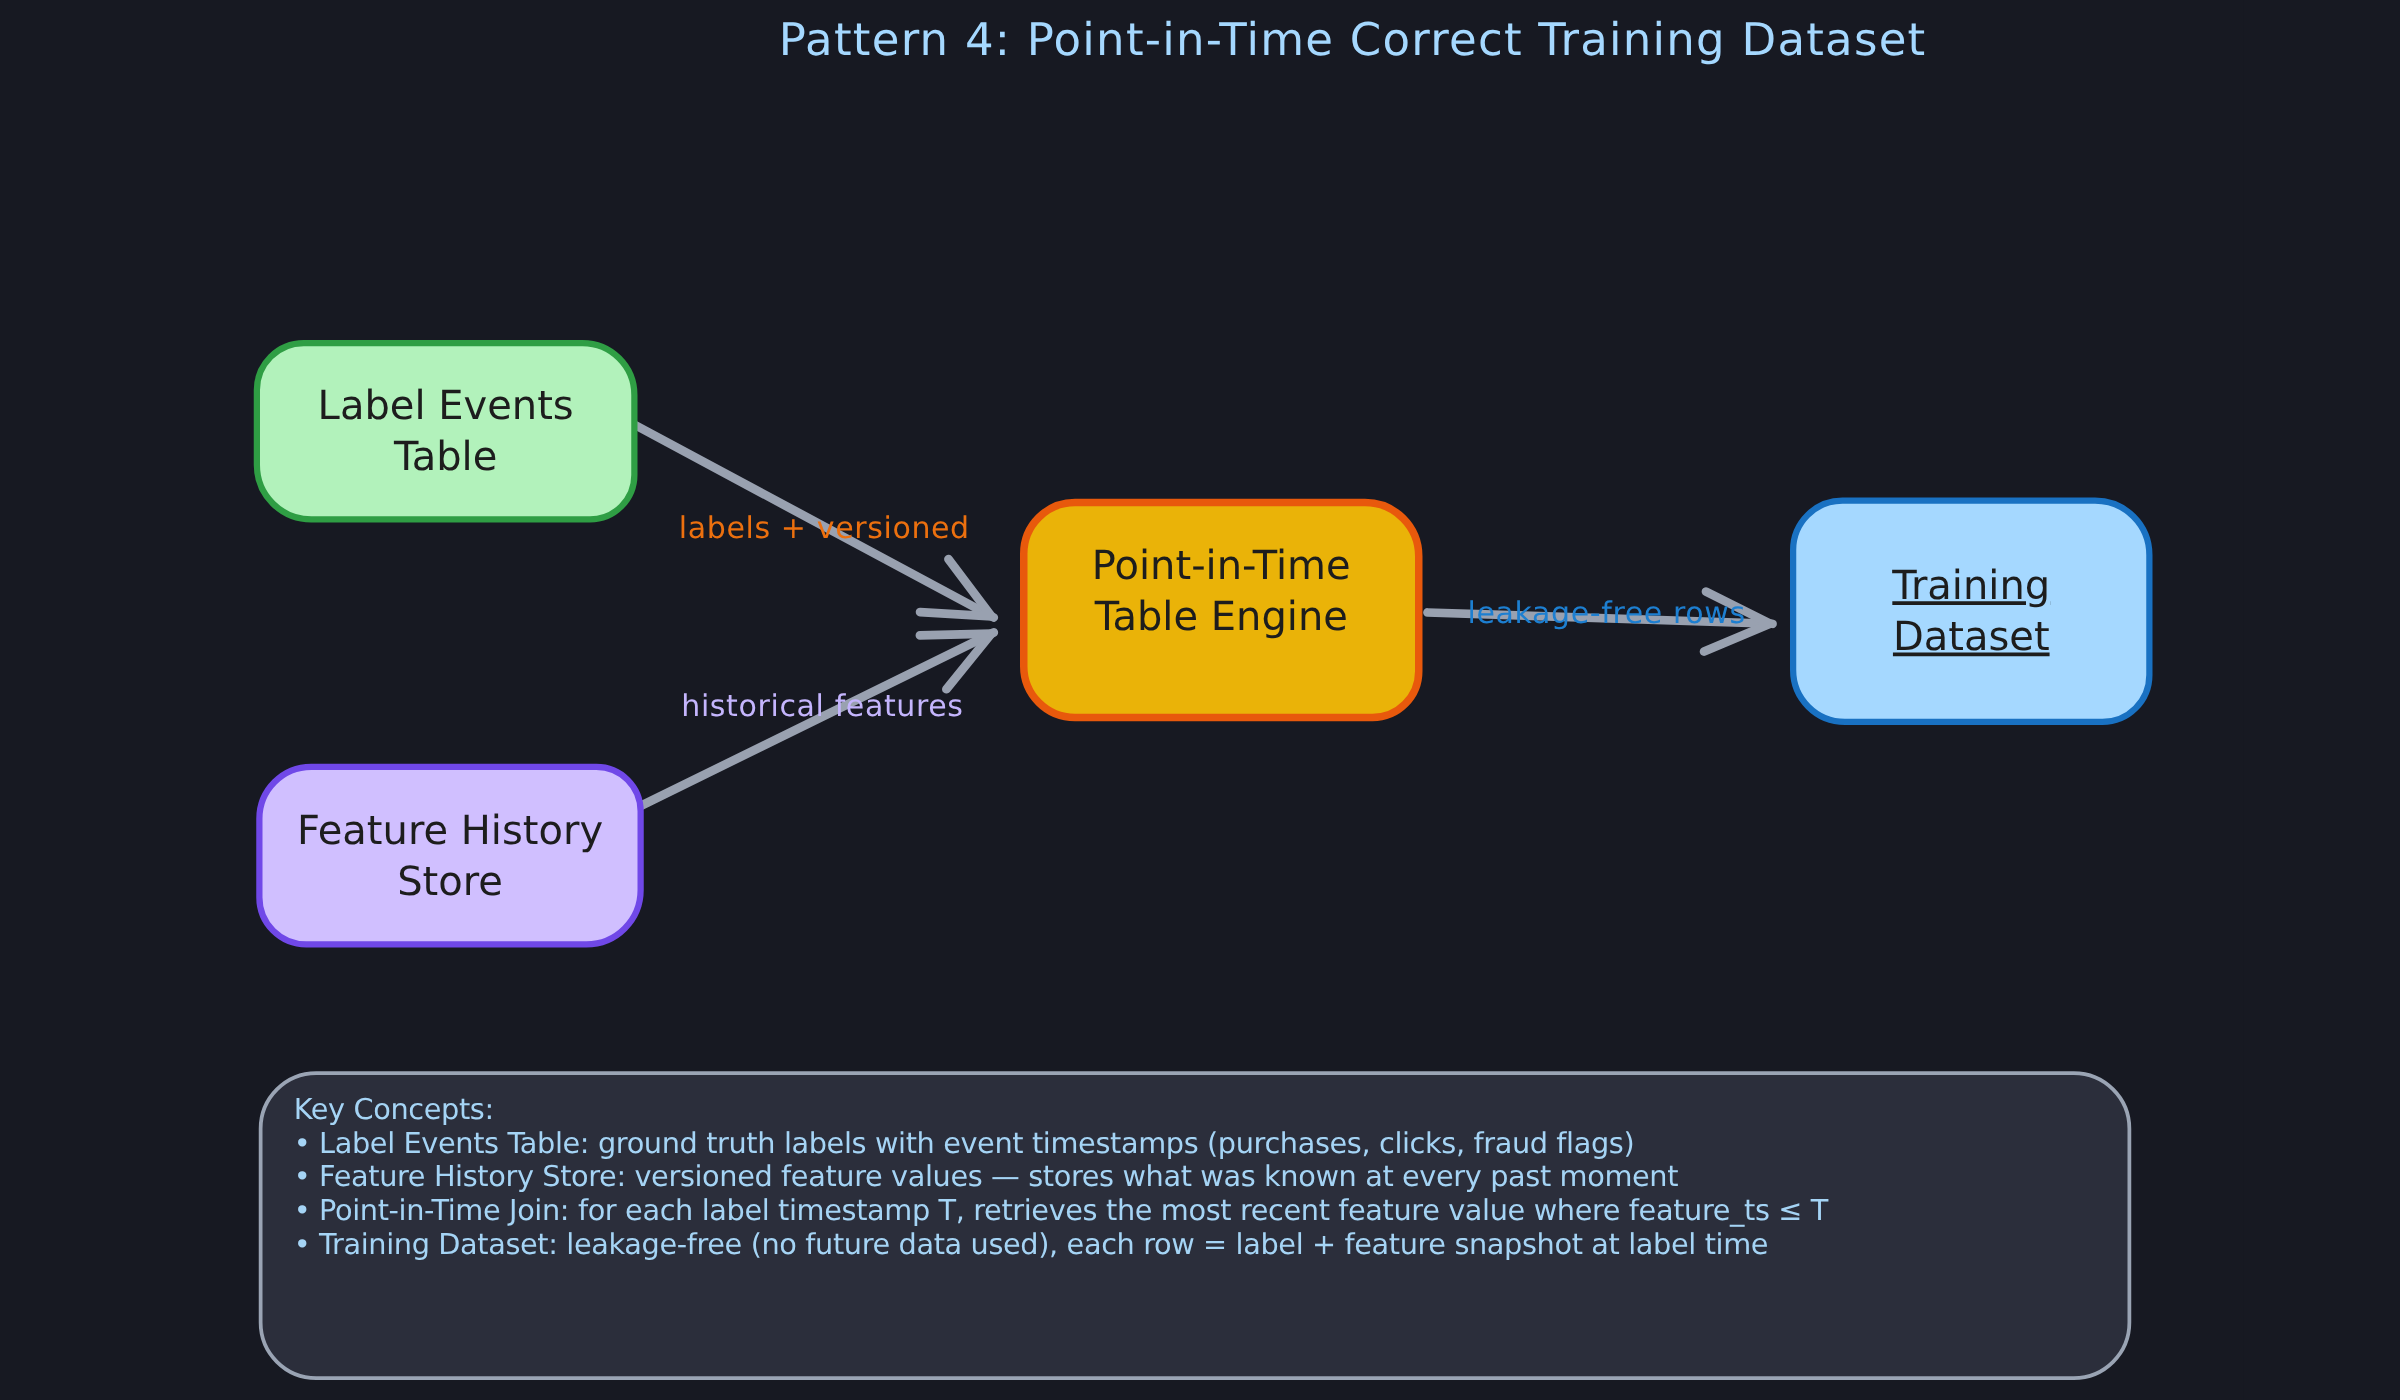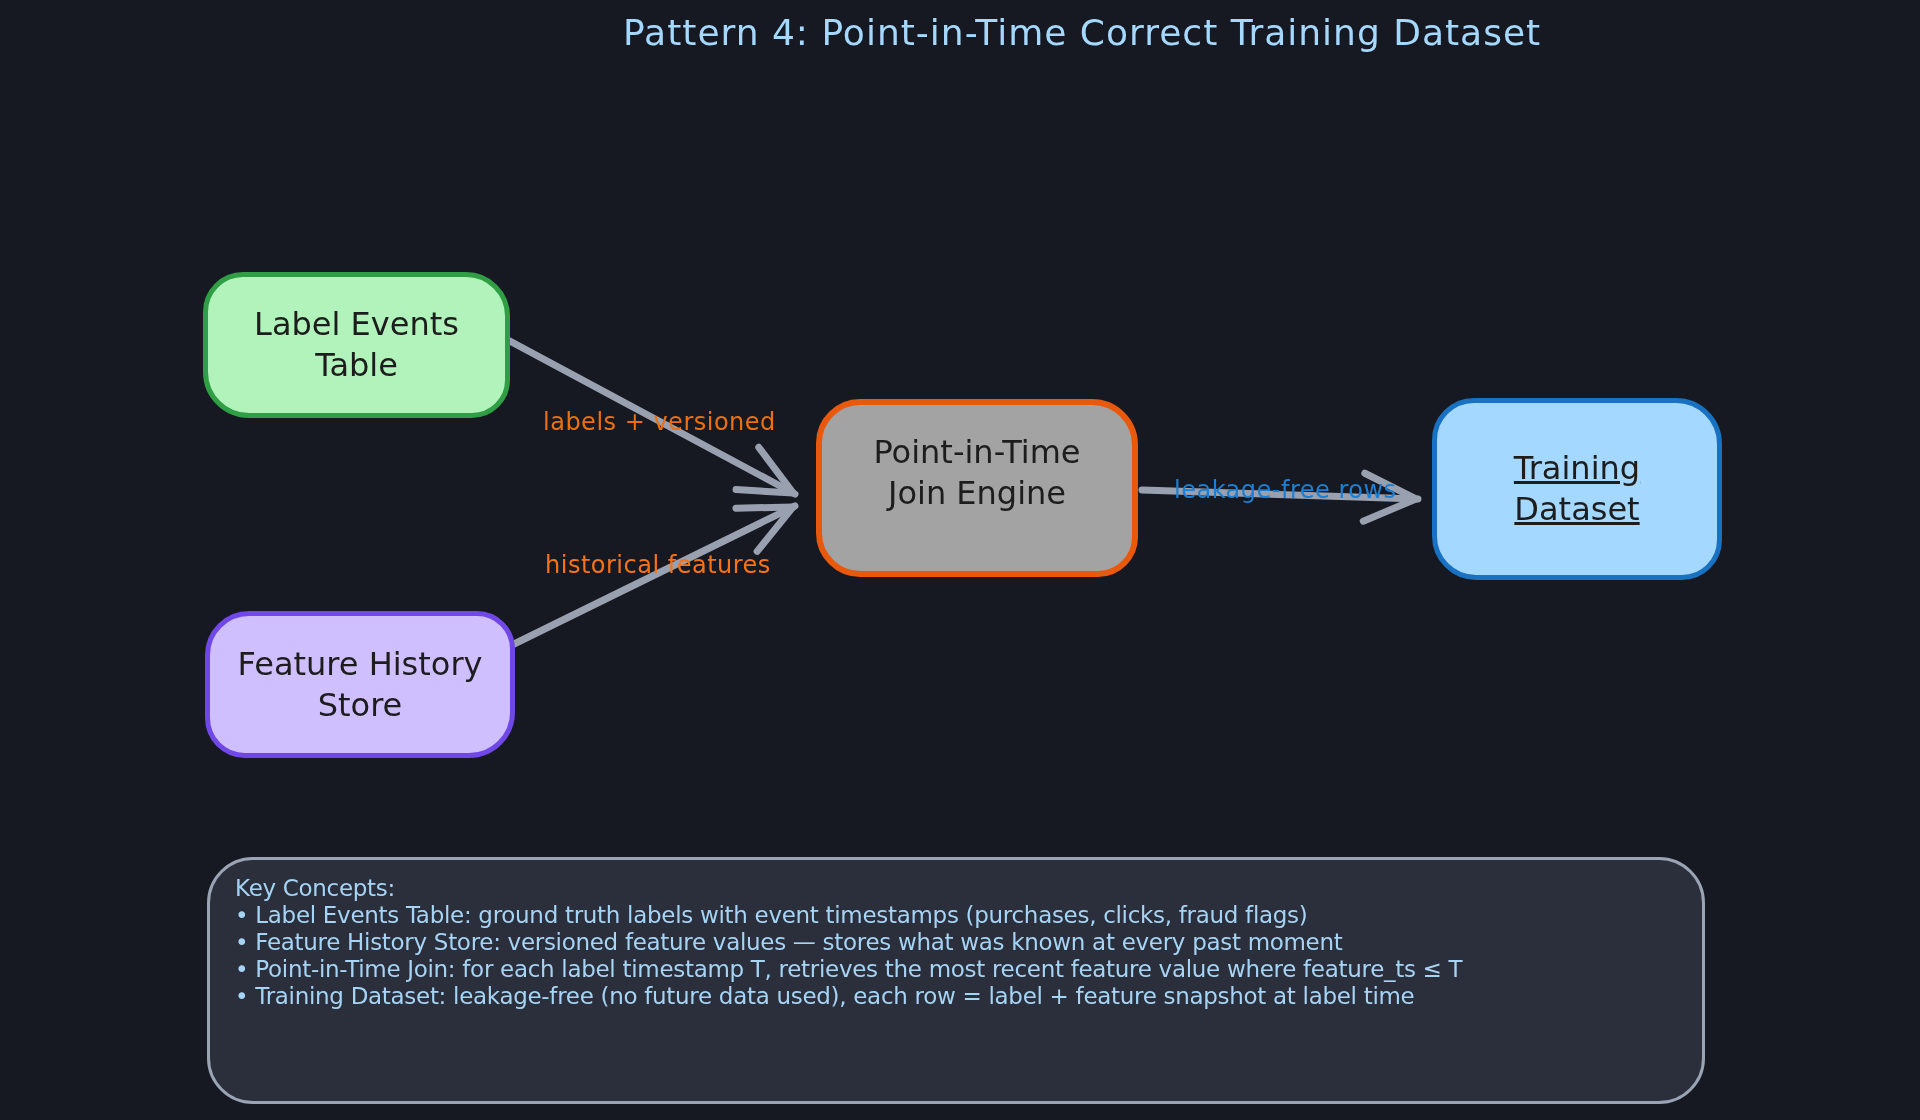--- a/index.html
+++ b/index.html
@@ -50,40 +50,40 @@
   }
   .node-feature-history {
     left: 205px; top: 587px; width: 310px; height: 147px;
     background: #d0bfff;
     border: 5px solid #7048e8;
     border-radius: 44px 38px 46px 40px;
     margin-top: 24px;
   }
   .node-join-engine {
     left: 816px; top: 399px; width: 322px; height: 178px;
-    background: #a3a3a3;
+    background: #eab308;
     border: 6px solid #e8590c;
     border-radius: 44px 46px 40px 44px;
     padding-bottom: 30px;
   }
   .node-training-dataset {
     left: 1432px; top: 398px; width: 290px; height: 182px;
     background: #a5d8ff;
     border: 5px solid #1971c2;
     border-radius: 42px 46px 40px 44px;
     text-decoration: underline;
   }
   .edge-label {
     position: absolute;
     font-size: 24px;
     white-space: nowrap;
     letter-spacing: 0.5px;
   }
   .edge-label-timestamps { left: 543px; top: 408px; color: #ec700f; }
-  .edge-label-historical { left: 545px; top: 551px; color: #f97316; }
+  .edge-label-historical { left: 545px; top: 551px; color: #c4b5fd; }
   .edge-label-leakage    { left: 1158px; top: 476px; color: #1d7fd1; margin-left: 16px; }
   .key-panel {
     position: absolute;
     left: 207px; top: 857px;
     width: 1498px; height: 247px;
     box-sizing: border-box;
     background: #2b2e3b;
     border: 3px solid #9aa4b4;
     border-radius: 46px;
     padding: 15px 16px 0 25px;
@@ -119,21 +119,21 @@
     <span>Table</span>
   </div>
 
   <div class="node node-feature-history">
     <span>Feature History</span>
     <span>Store</span>
   </div>
 
   <div class="node node-join-engine">
     <span>Point-in-Time</span>
-    <span>Join Engine</span>
+    <span>Table Engine</span>
   </div>
 
   <div class="node node-training-dataset">
     <span>Training</span>
     <span>Dataset</span>
   </div>
 
   <div class="edge-label edge-label-timestamps">labels + versioned</div>
 
   <div class="edge-label edge-label-historical">historical features</div>

